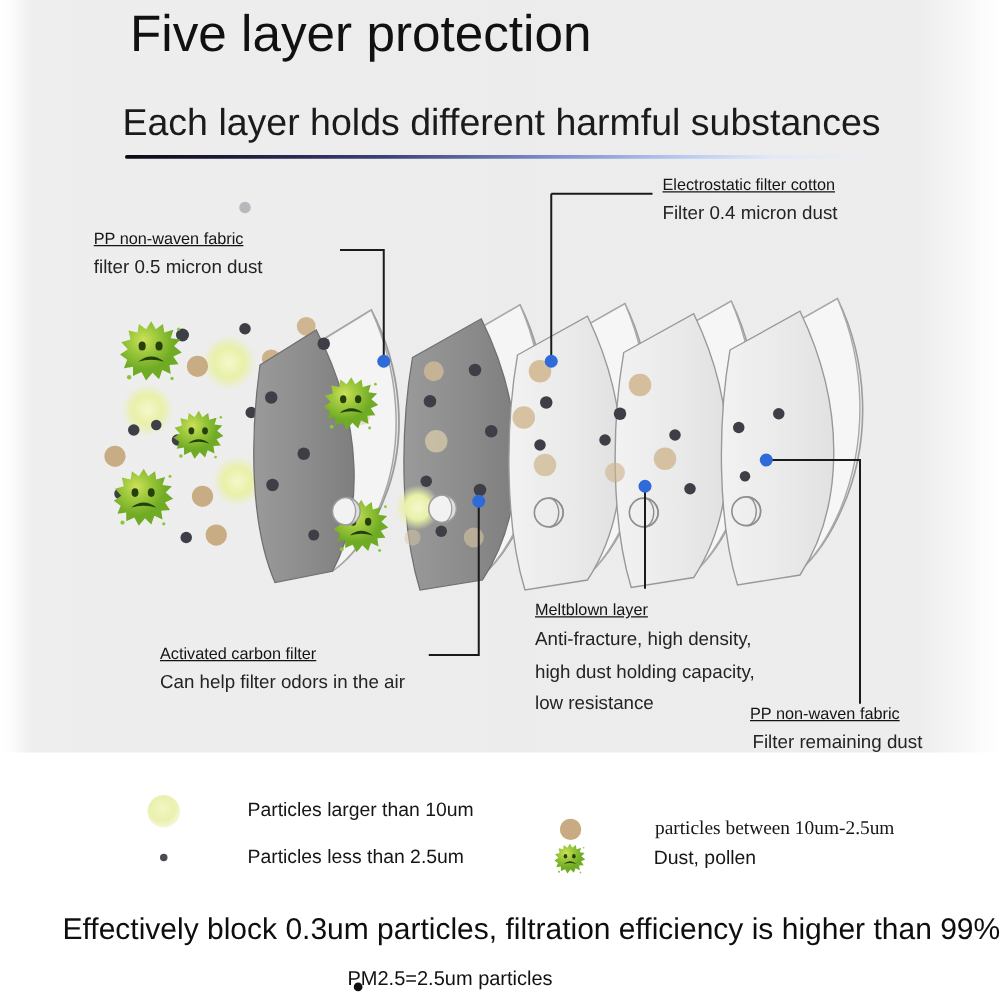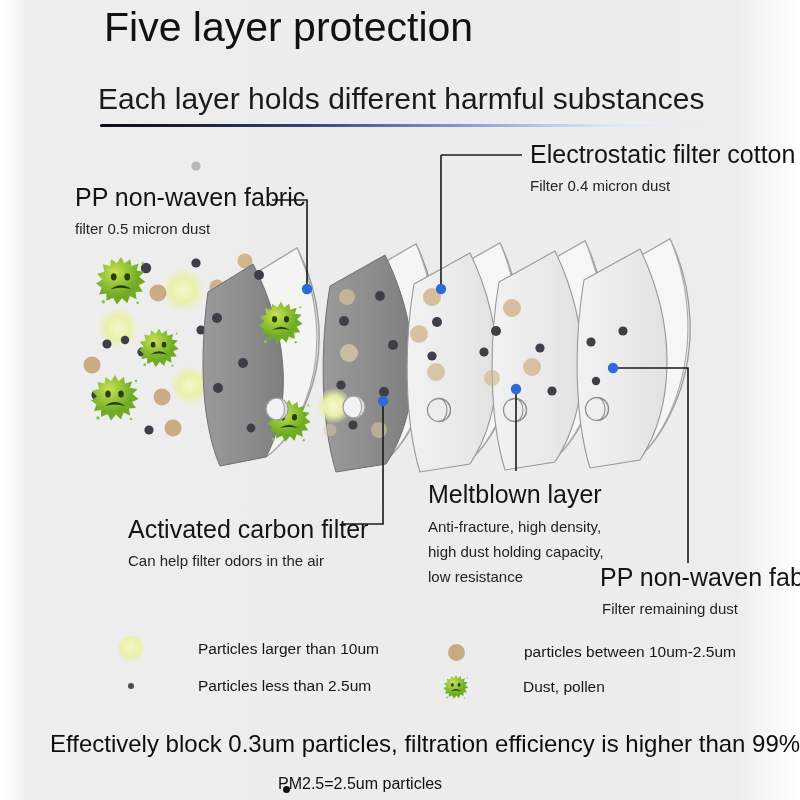--- a/index.html
+++ b/index.html
@@ -6,21 +6,21 @@
   * { margin:0; padding:0; box-sizing:border-box; }
   html,body{ width:800px; height:800px; }
   body{
     font-family:"Liberation Sans", sans-serif;
     background:#ffffff;
     color:#1c1c1c;
     overflow:hidden;
   }
   #stage{
     position:relative;
-    width:800px; height:800px;
+    width:800px; height:602px;
     background:
       linear-gradient(90deg,#ffffff 0px,#fdfdfd 8px,#eeeeee 26px,#ececec 50%,#ededed 92%,#fbfbfb 98%,#ffffff 100%);
   }
 
   
   .title{
     position:absolute; left:104px; top:2px;
     font-size:41px; font-weight:400; letter-spacing:0px;
     color:#111; line-height:1.25; white-space:nowrap;
   }
@@ -30,21 +30,21 @@
   }
   .divider{
     position:absolute; left:100px; top:124px; width:605px; height:3px;
     background:linear-gradient(90deg,#0b0b16 0%,#1c1c3a 14%,#3b3f78 34%,#7f93d0 58%,#b9cbf0 74%,#e2eaf8 86%,rgba(236,236,236,0) 100%);
     border-radius:2px;
   }
 
   
   .callout{ position:absolute; }
   .co-title{
-    font-size:25px; font-weight:400; color:#141414; white-space:nowrap; line-height:1.18;
+    font-size:13px; font-weight:400; color:#141414; white-space:nowrap; line-height:1.18;text-decoration:underline;
   }
   .co-sub{
     font-size:15px; font-weight:400; color:#242424; white-space:nowrap;
     line-height:1.42; margin-top:5px;
   }
   .co-sub.multi{ line-height:1.55; }
 
   
   #art{ position:absolute; left:0; top:0; width:800px; height:800px; pointer-events:none; }
 
@@ -296,21 +296,21 @@
     <div class="co-sub" style="margin-left:2px;">Filter remaining dust</div>
   </div>
 
   <div class="legend">
 
     <div class="lg-row" style="left:0px; top:4px;">
       <span class="swatch sw-big"></span>
       <span class="lg-text">Particles larger than 10um</span>
     </div>
 
-    <div class="lg-row" style="left:325px; top:11px;">
+    <div class="lg-row" style="left:325px; top:22px;font-family:Liberation Serif, serif;">
       <span class="swatch sw-tan" style="margin-left:5px;margin-right:19px;"></span>
       <span class="lg-text">particles between 10um-2.5um</span>
     </div>
 
     <div class="lg-row" style="left:0px; top:45px;">
       <span class="swatch sw-dot"></span>
       <span class="lg-text">Particles less than 2.5um</span>
     </div>
 
     <div class="lg-row" style="left:325px; top:42px;">

